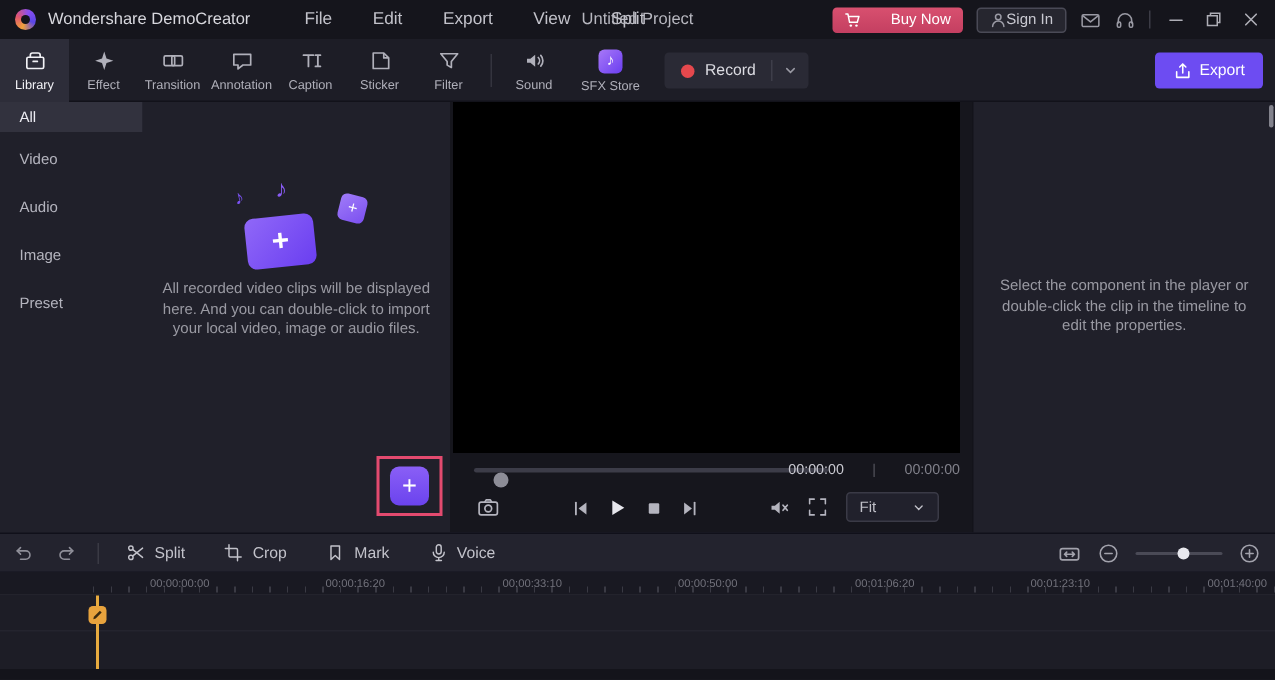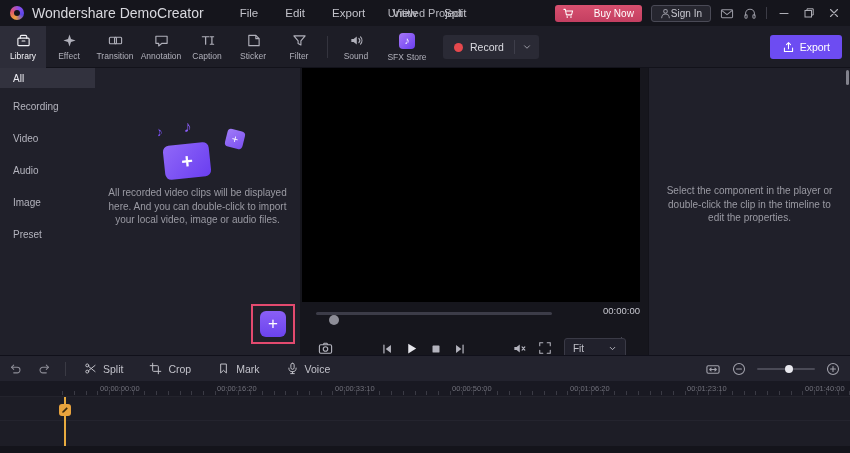--- a/index.html
+++ b/index.html
@@ -6,21 +6,21 @@
   html,body { width:850px; height:453px; overflow:hidden; background:#15151c;
     font-family:"Liberation Sans", sans-serif; }
   .app { position:relative; width:850px; height:453px; background:#1d1d26; color:#c8c8d0; }
   svg { display:block; }
 
   
   .titlebar { position:absolute; top:0; left:0; right:0; height:26px; background:#15151c; display:flex; align-items:center; }
   .logo { position:relative; width:14px; height:14px; border-radius:50%; flex:0 0 auto;
     background:conic-gradient(from 200deg,#f0a13a,#e05570,#8a4ff0,#5a46e8,#f0a13a); margin-left:10px; }
   .logo-hole { position:absolute; left:4px; top:4px; width:6px; height:6px; border-radius:50%; background:#15151c; }
-  .app-name { margin-left:8px; color:#d8d8de; font-size:14px; white-space:nowrap; }
+  .app-name { margin-left:8px; color:#d8d8de; font-size:11px; white-space:nowrap; }
   .menus { display:flex; gap:27px; margin-left:36px; color:#c2c2ca; font-size:11.5px; }
   .menu-item { cursor:default; }
   .project-title { position:absolute; left:50%; transform:translateX(-50%); color:#b7b7bf; font-size:11px; }
   .tb-right { position:absolute; right:8px; top:0; height:26px; display:flex; align-items:center; gap:9px; }
   .buy-now { display:flex; align-items:center; gap:4px; background:linear-gradient(#d8506f,#c43f61); color:#fff;
     font-size:10px; padding:0 8px; border-radius:3px; height:17px; }
   .sign-in { display:flex; align-items:center; gap:0; background:#26262f; border:1px solid #4a4a56; color:#c8c8d0;
     font-size:10px; padding:0 8px; border-radius:3px; height:17px; }
   .tb-icon { color:#9a9aa4; display:flex; align-items:center; }
   .tb-divider { width:1px; height:12px; background:#3c3c46; }
@@ -69,23 +69,23 @@
   .lib-add-wrap { position:absolute; left:156px; top:236px; width:44px; height:40px;
     border:2px solid #e34a6f; display:flex; align-items:center; justify-content:center; }
   .lib-add { width:26px; height:26px; border-radius:6px; background:linear-gradient(180deg,#8a5ff6,#6b43ee);
     color:#fff; font-size:17px; display:flex; align-items:center; justify-content:center; }
 
   .player { position:absolute; left:300px; top:0; width:348px; height:100%; background:#16161d; }
   .video { position:absolute; left:2px; top:0; width:338px; height:234px; background:#000; }
   .seek-row { position:absolute; left:0; top:237px; width:100%; height:17px; }
   .seek-track { position:absolute; left:16px; right:96px; top:7px; height:3px; border-radius:2px; background:#3c3c48; }
   .seek-knob { position:absolute; left:13px; top:3px; width:10px; height:10px; border-radius:50%; background:#8d8d97; }
-  .time-display { position:absolute; right:8px; top:0; height:17px; display:flex; align-items:center; gap:19px; font-size:9.5px;flex-direction:column; }
+  .time-display { position:absolute; right:8px; top:0; height:17px; display:flex; align-items:center; gap:19px; font-size:9.5px; }
   .time-cur { color:#c8c8d0; } .time-sep { color:#55555f; } .time-total { color:#80808a; }
-  .ctrl-row { position:absolute; left:0; top:268px; width:100%; height:26px; color:#b4b4be; }
+  .ctrl-row { position:absolute; left:0; top:258px; width:100%; height:26px; color:#b4b4be; }
   .cam-btn { position:absolute; left:18px; top:5px; }
   .transport { position:absolute; left:80px; top:5px; display:flex; gap:10px; align-items:center; }
   .vol-btn { position:absolute; left:212px; top:5px; }
   .fs-btn { position:absolute; left:238px; top:5px; }
   .fit-btn { position:absolute; left:264px; top:2px; width:62px; height:20px; background:#21212c;
     border:1px solid #3a3a46; border-radius:3px; display:flex; align-items:center; justify-content:space-between;
     padding:0 8px; font-size:10px; color:#c0c0c8; }
 
   .props { position:absolute; left:648px; top:0; width:202px; height:100%; background:#20202a; border-left:1px solid #13131a; }
   .props-text { position:absolute; left:50%; top:116px; transform:translateX(-50%); width:176px; text-align:center;
@@ -282,23 +282,20 @@
     </div>
   </div>
 
   <div class="main">
 
     <aside class="sidebar">
       <div class="side-item active">
           <span>All</span>
         </div>
       <div class="side-item">
-          <span>Recording</span>
-        </div>
-      <div class="side-item">
           <span>Video</span>
         </div>
       <div class="side-item">
           <span>Audio</span>
         </div>
       <div class="side-item">
           <span>Image</span>
         </div>
       <div class="side-item">
           <span>Preset</span>

